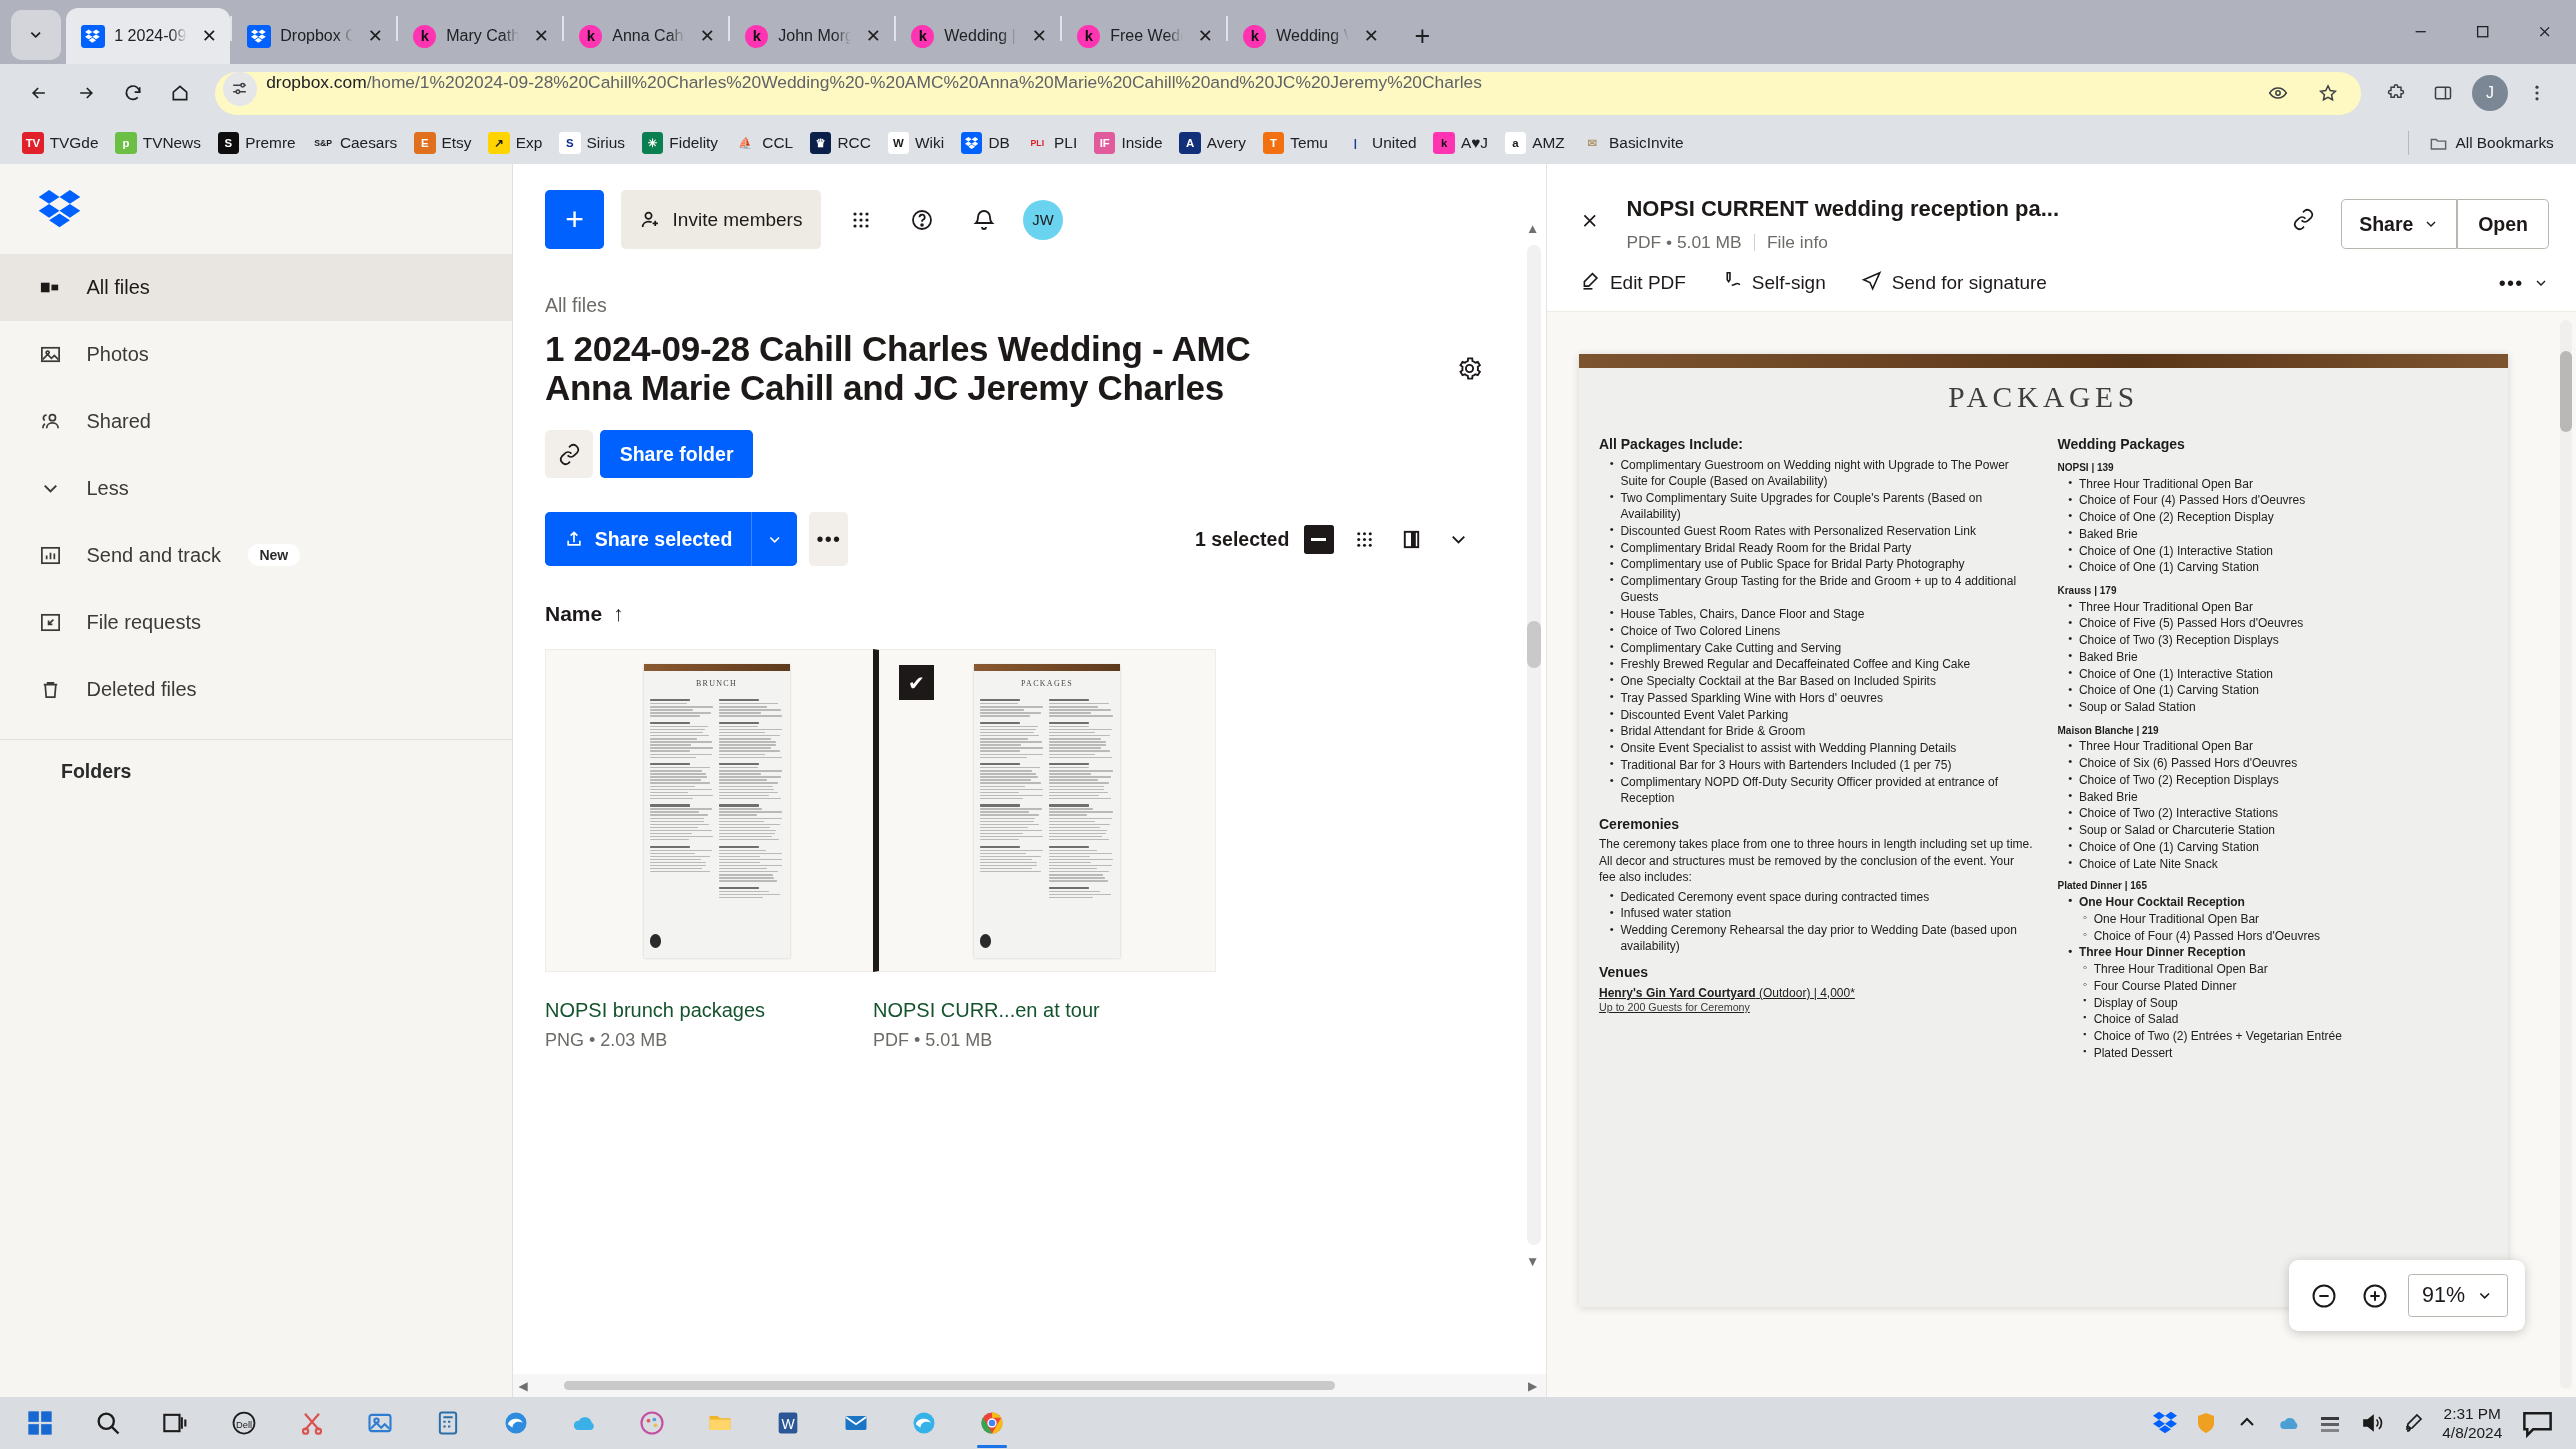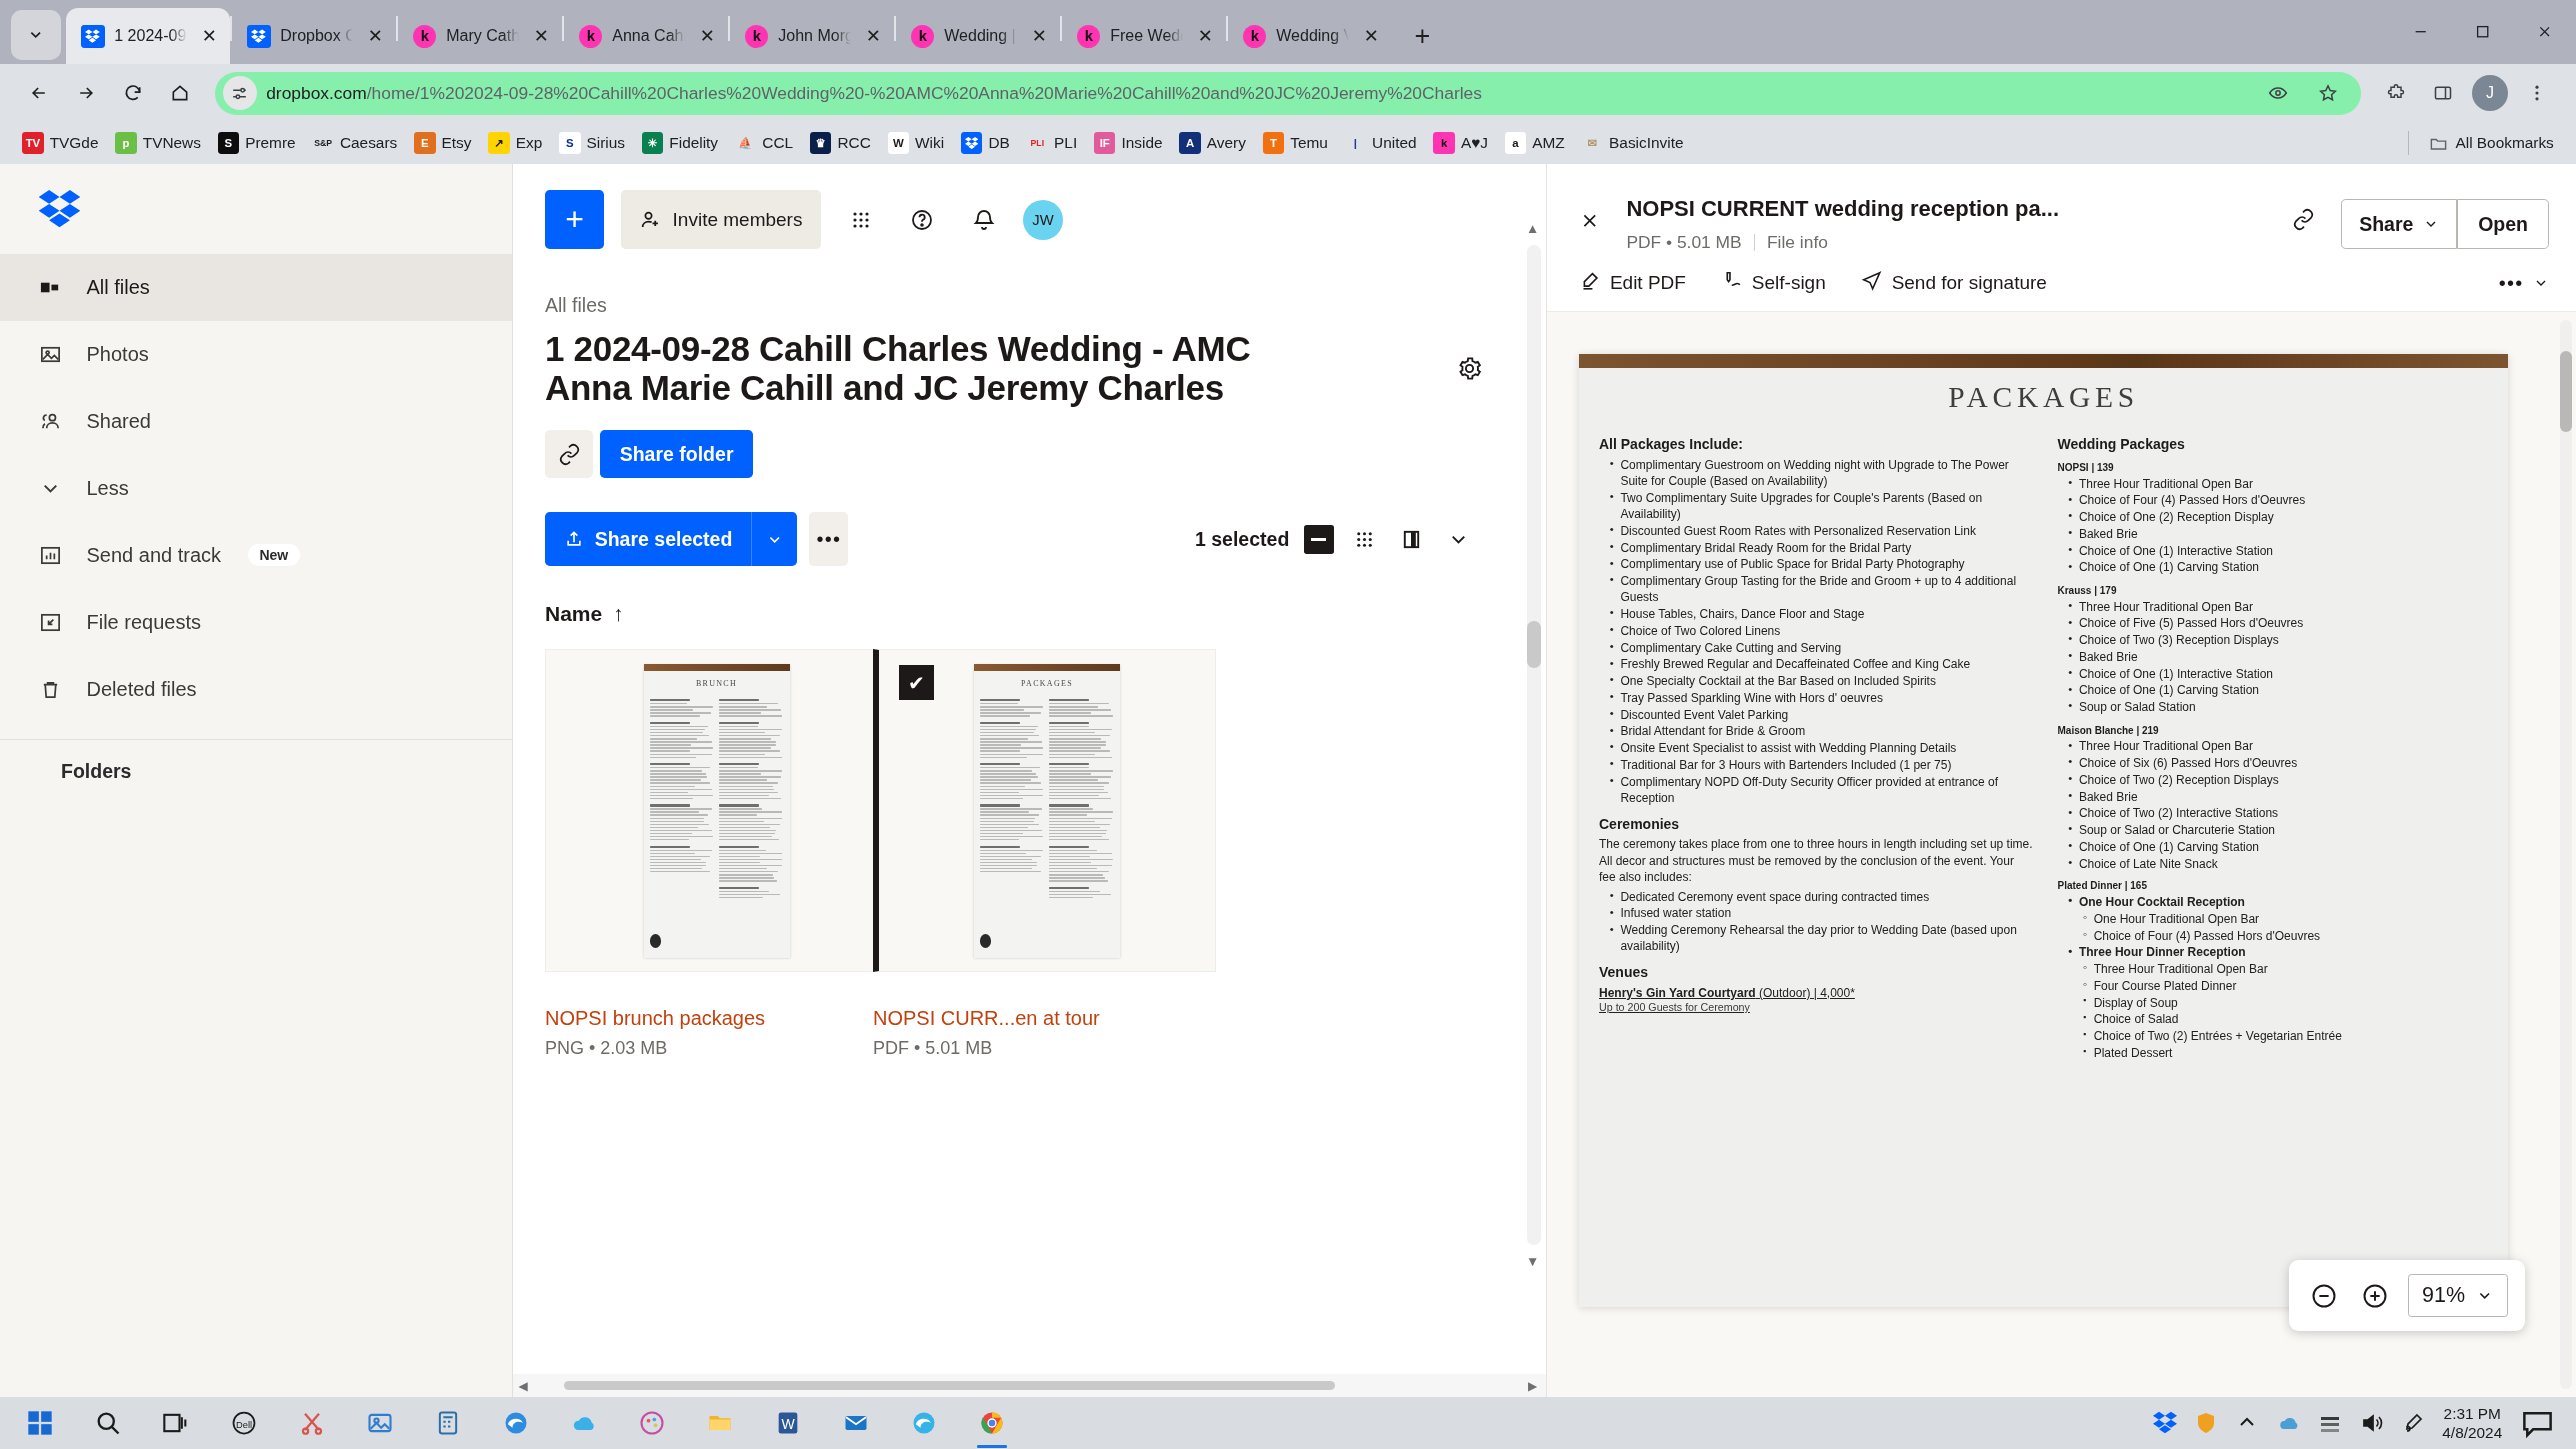--- a/index.html
+++ b/index.html
@@ -49,22 +49,22 @@
   .dbicon { width:24px; height:23px; background:#0061ff; border-radius:3.4px; display:flex; align-items:center; justify-content:center;}
   .dbicon svg { width:14.8px; height:14.8px; }
   
   .knot { width:23px; height:23px; border-radius:50%; background:#ff34b3; display:flex;align-items:center;justify-content:center;color:#111;font-size:14.8px;font-weight:bold;line-height:1;}
 
   
   .toolbar { height:58px; background:#dee1e6; display:flex; align-items:center; padding:0 17.4px; gap:4px; }
   .tb-icon { width:43px; height:43px; border-radius:50%; display:flex; align-items:center; justify-content:center; cursor:pointer; color:#1f1f1f; flex:0 0 auto;}
   .tb-icon svg { width:20px; height:20px; }
   .omnibox {
-    flex:1 1 auto; height:43px; background:#86efac; border-radius:23px;
-    display:flex; align-items:center; padding:0 12px 0 8px; margin:0 9.4px; gap:9.4px; min-width:0;
+    flex:1 1 auto; height:43px; background:#fef9c3; border-radius:23px;
+    display:flex; padding:0 12px 0 8px; margin:0 9.4px; gap:9.4px; min-width:0;
   }
   .omni-badge { width:34px; height:34px; border-radius:50%; background:#e4e6e8; display:flex;align-items:center;justify-content:center; flex:0 0 auto;}
   .omni-badge svg{width:19px;height:19px;}
   .omni-url { font-size:17.4px; color:#5f6368; white-space:nowrap; overflow:hidden; text-overflow:clip; flex:1 1 auto; }
   .omni-url b { color:#202124; font-weight:400; }
   .omni-right { display:flex; align-items:center; gap:6.7px; flex:0 0 auto;}
   .avatar-toolbar { width:36px;height:36px;border-radius:50%;background:#7b8794;color:#fff;display:flex;align-items:center;justify-content:center;font-size:16px;}
 
   
   .bookmarks { height:42px; background:#dee1e6; display:flex; align-items:center; padding:0 14.8px; gap:2px; font-size:15.4px; color:#202124; }
@@ -131,21 +131,21 @@
   .thumb.selected{border-left:6px solid #1e1919;}
   .check{position:absolute;left:20px;top:14.8px;width:35px;height:35px;background:#1e1919;display:flex;align-items:center;justify-content:center;color:#fff;font-size:20px;z-index:3;}
   .paper{width:146px;height:294px;background:#f3f3f1;position:relative;box-shadow:0 0.7px 2.7px rgba(0,0,0,.18);overflow:hidden;}
   .paper .woodtop{position:absolute;top:0;left:0;right:0;height:7.4px;background:linear-gradient(90deg,#8a5a32,#5e3a1d);}
   .paper .ptitle{font-family:"Liberation Serif",serif;font-size:8px;letter-spacing:1.3px;color:#4a4a4a;text-align:center;margin-top:14.8px;}
   .paper .plines{margin:8px 6px 0 6px;display:flex;gap:4.7px;}
   .paper .pcol{flex:1;display:flex;flex-direction:column;gap:1.7px;}
   .paper .pl{height:1.4px;background:#b9b9b7;border-radius:0.7px;}
   .paper .ph{height:2.3px;background:#6f6f6d;border-radius:0.7px;width:62%;margin-top:3.4px;}
   .paper .lens{position:absolute;left:6px;bottom:9.4px;width:11.4px;height:14.8px;background:#2a2a2a;border-radius:50%/46%;}
-  .cardname{font-size:20px;color:#c2410c;margin-top:35px;white-space:nowrap;overflow:hidden;text-overflow:ellipsis;}
+  .cardname{font-size:20px;color:#14532d;margin-top:27px;white-space:nowrap;overflow:hidden;text-overflow:ellipsis;}
   .cardmeta{font-size:18px;color:#6d6b67;margin-top:8px;}
 
   
   .vscroll{position:absolute;right:5.4px;top:81px;width:13.4px;height:1000px;background:#f1f1f1;border-radius:6.7px;}
   .vthumb{position:absolute;right:0;top:376px;width:13.4px;height:47px;background:#c9c9c9;border-radius:6.7px;}
   .varrow{position:absolute;right:0;width:16px;text-align:center;font-size:13.4px;color:#6f6f6f;}
   .hscroll{position:absolute;left:0;right:0;bottom:0;height:23px;background:#f6f6f6;display:flex;align-items:center;}
   .hthumb{height:9.4px;background:#c9c9c9;border-radius:5.4px;margin-left:31px;width:771px;}
 
   

